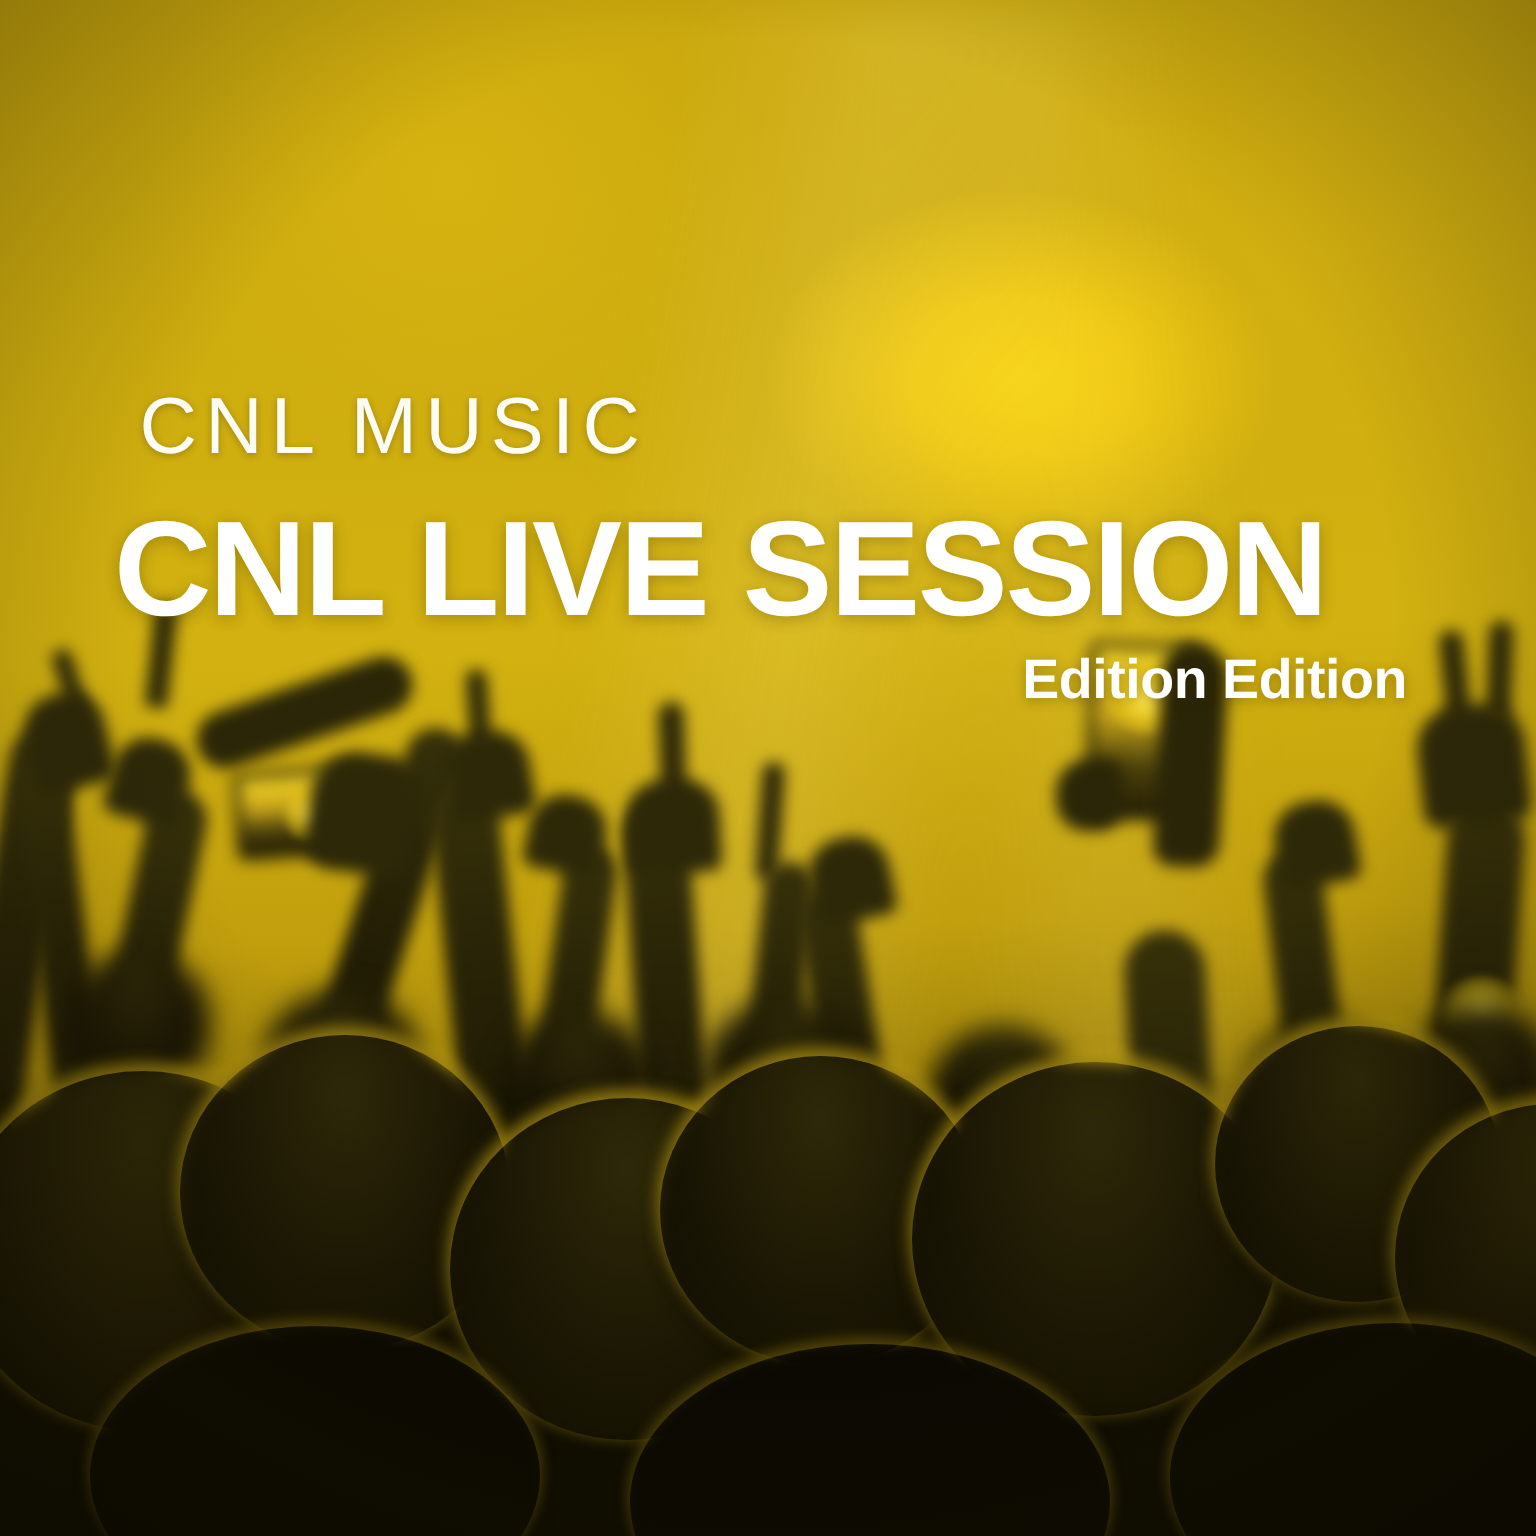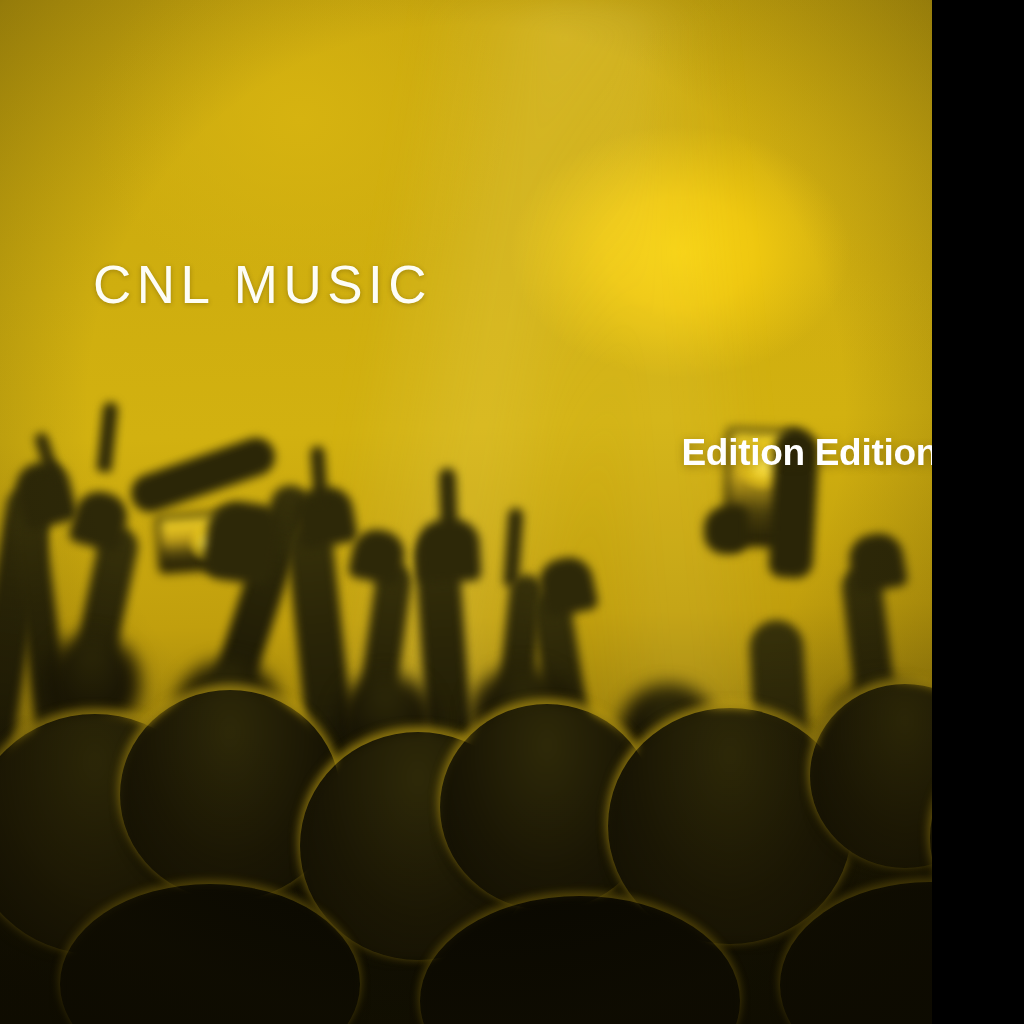--- a/index.html
+++ b/index.html
@@ -7,21 +7,21 @@
     margin: 0;
     padding: 0;
     background: #000;
   }
   body {
     font-family: "Liberation Sans", sans-serif;
   }
 
   #poster {
     position: relative;
-    width: 932px;
+    width: 1024px;
     height: 1024px;
     overflow: hidden;
     background: #c8a60d;
     isolation: isolate;
   }
 
   
   .bg-base {
     position: absolute;
     inset: 0;
@@ -258,16 +258,17 @@
     <div class="rim" style="left:420px; top:512px; width:320px; height:210px; box-shadow:0 -3px 9px 1px rgba(208,172,20,0.42);"></div>
     <div class="sil head soft" style="left:780px; top:498px; width:300px; height:206px; background:#080701;"></div>
     <div class="rim" style="left:780px; top:498px; width:300px; height:206px; box-shadow:0 -3px 9px 1px rgba(208,172,20,0.42);"></div>
 
   </div>
 
   <div class="bg-vignette"></div>
 
   <div class="text-block">
     <div class="eyebrow">CNL MUSIC</div>
+    <div class="headline">CNL LIVE SESSION</div>
     <div class="subline">Edition Edition</div>
   </div>
 
 </div>
 
 </body></html>

